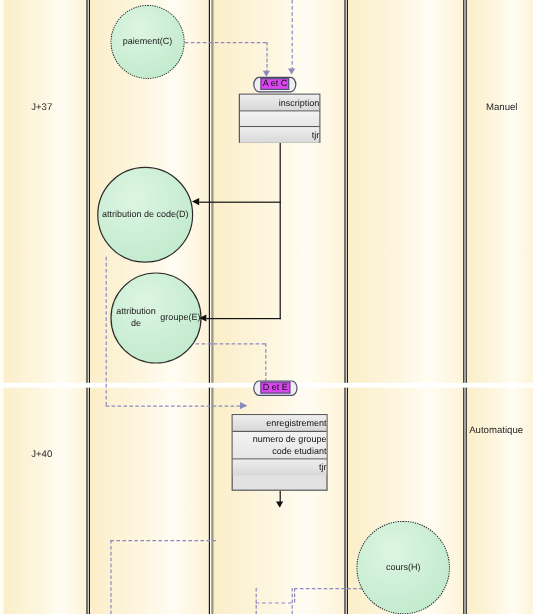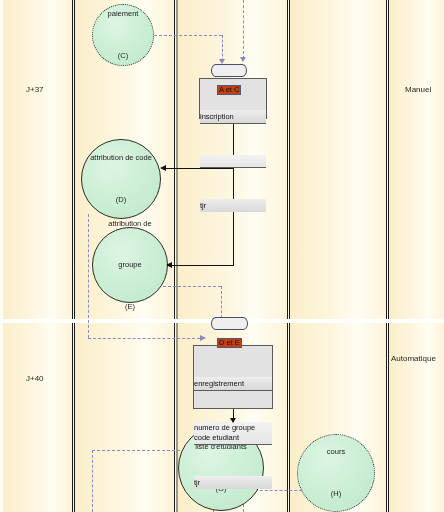--- a/index.html
+++ b/index.html
@@ -17,43 +17,43 @@
 
   
   .rowgap{position:absolute;left:0;width:444px;height:4px;background:#ffffff;z-index:3;}
 
   
   .phase-label{position:absolute;font-size:8px;color:#231f20;white-space:nowrap;z-index:6;}
 
   
   .node{position:absolute;border-radius:50%;
         background:radial-gradient(circle at 38% 32%,#ddf5e2 0%,#c8edd2 60%,#bfe8ca 100%);
-        display:flex;flex-direction:column;align-items:center;justify-content:center;
+        display:flex;flex-direction:row;align-items:center;justify-content:center;
         text-align:center;font-size:7.5px;line-height:1.28;color:#1b1b1b;z-index:5;
-        box-sizing:border-box;gap:32px;}
+        box-sizing:border-box;}
   .node.solid{border:1px solid #2b2b2b;}
   .node.dotted{border:1px dotted #2b2b2b;}
   .node span{display:block;}
 
   
   .box{position:absolute;z-index:5;border:1px solid #5a5a5a;box-sizing:border-box;
        background:#e2e2e2;font-size:7.5px;color:#111;}
   .box .seg{border-bottom:1px solid #5a5a5a;box-sizing:border-box;
-            display:flex;align-items:flex-start;justify-content:center;
+            display:flex;align-items:flex-end;justify-content:center;
             background:linear-gradient(to bottom,#eeeeee,#d8d8d8);
-            flex-direction:column;line-height:1.3;margin-top:31px;}
+            flex-direction:column;line-height:1.3;}
   .box .seg:last-child{border-bottom:none;}
   .box .seg.blank{background:linear-gradient(to bottom,#f2f2f2,#e6e6e6);}
 
   
   .cond{position:absolute;z-index:7;font-size:7.5px;color:#111;
         border:1px solid #4b4b6b;border-radius:6px/8px;background:#efefef;
         padding:0 5px;height:11px;line-height:10px;white-space:nowrap;}
   .cond .inner{border:1px solid #55557a;padding:0 1px;line-height:8px;display:inline-block;
-               font-size:7.5px;background:#c2410c;margin-top:20px;}
+               font-size:7.5px;background:#d946ef;}
 
   
   .ln{position:absolute;z-index:4;}
   .solid-h{border-top:1px solid #111;}
   .solid-v{border-left:1px solid #111;}
   .dash-h{border-top:1px dashed #8a8ac0;}
   .dash-v{border-left:1px dashed #8a8ac0;}
 
   .arrow-down{position:absolute;width:0;height:0;z-index:6;
               border-left:3px solid transparent;border-right:3px solid transparent;
@@ -130,24 +130,20 @@
     <span>attribution de</span>
     <span>groupe</span>
     <span>(E)</span>
   </div>
 
   <div class="node solid" style="left:81px;top:139px;width:80px;height:80px;">
     <span>attribution de code</span>
     <span>(D)</span>
   </div>
 
-  <div class="node solid" style="left:178px;top:425px;width:86px;height:86px;">
-    <span>liste d'etudiants</span>
-    <span>(G)</span>
-  </div>
 
   <div class="node dotted" style="left:297px;top:434px;width:78px;height:78px;">
     <span>cours</span>
     <span>(H)</span>
   </div>
 
   <div class="cond" style="left:211px;top:64px;">
     <span class="inner">A et C</span>
   </div>
   <div class="cond" style="left:211px;top:317px;">

